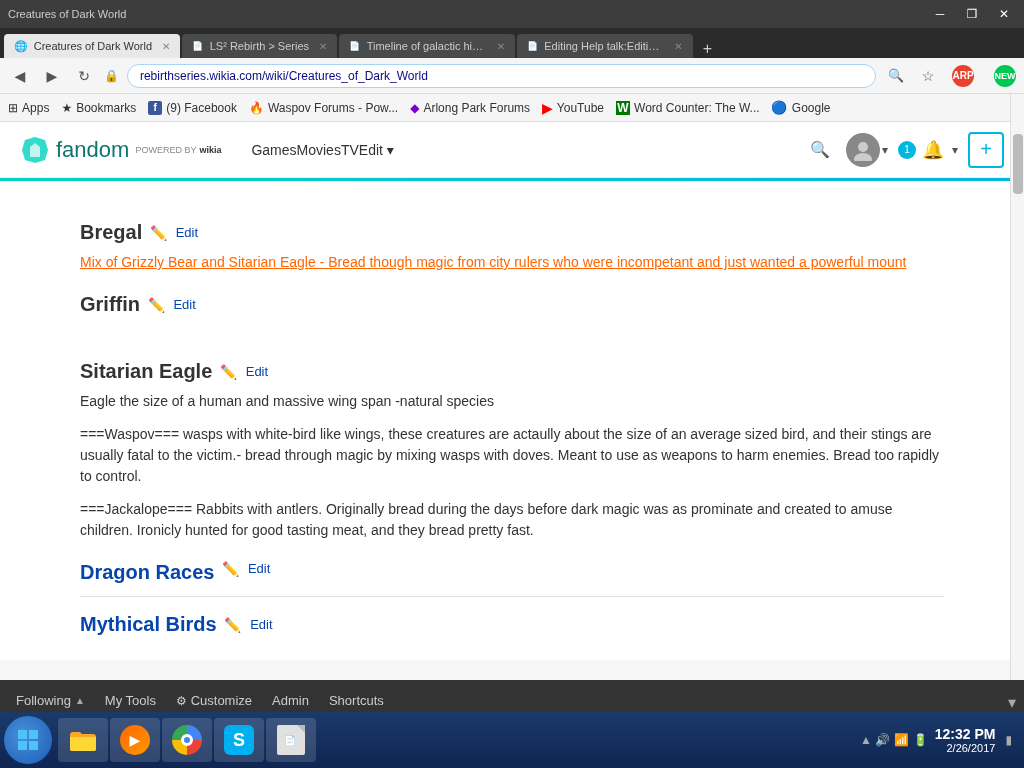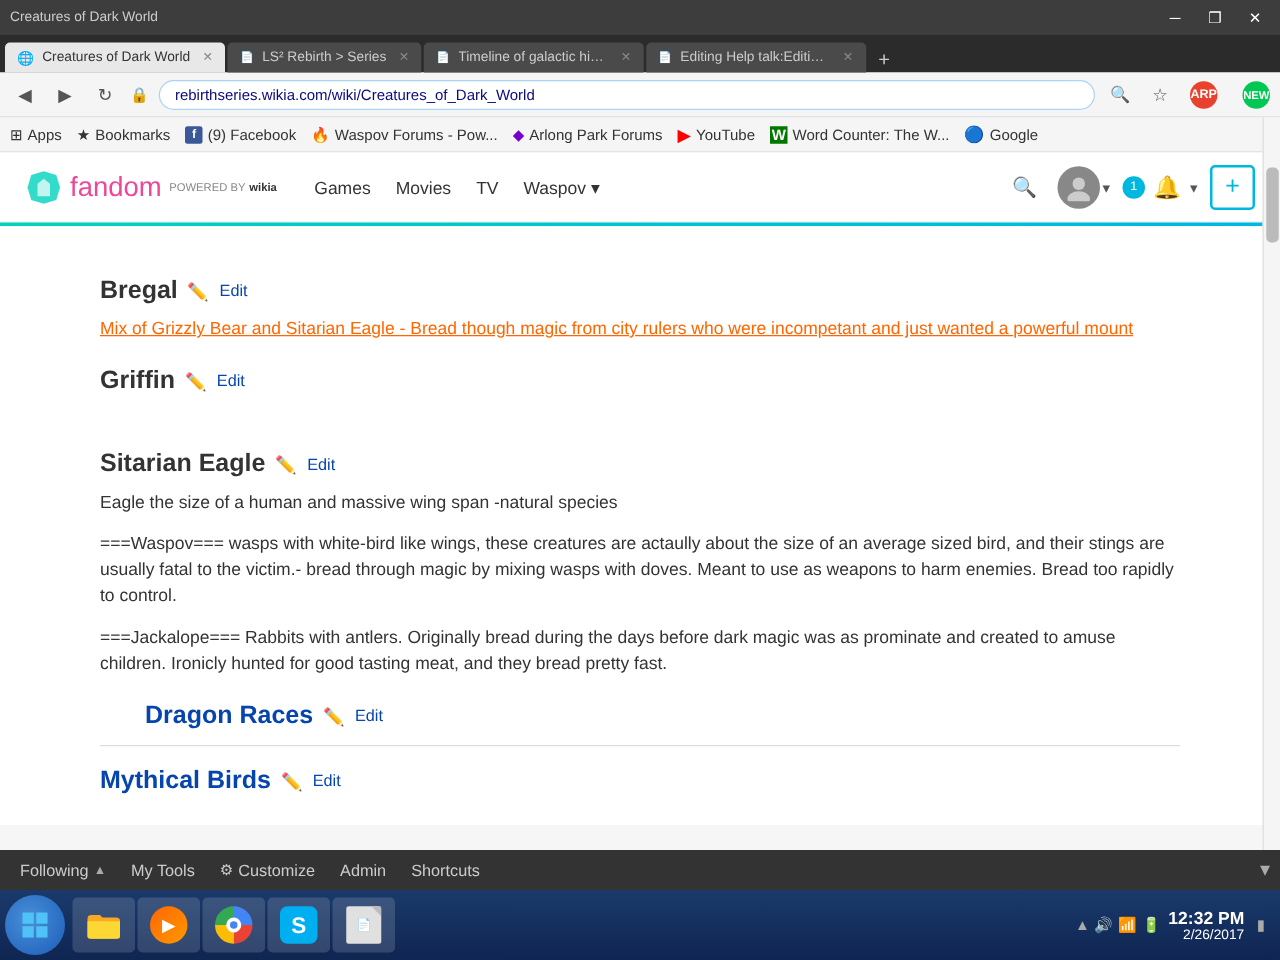--- a/index.html
+++ b/index.html
@@ -99,21 +99,21 @@
       gap: 20px;
     }
     .fandom-logo {
       display: flex; align-items: center; gap: 6px;
     }
     .powered-by {
       font-size: 9px; color: #888; display: flex; align-items: center; gap: 3px;
     }
     .wikia-text { font-weight: bold; color: #333; }
     .fandom-nav {
-      display: flex; align-items: center; gap: 20px; margin-left: 10px;
+      display: flex; align-items: center; margin-left: 10px;
       flex: 1;
     }
     .nav-link {
       font-size: 14px; color: #333; cursor: pointer; text-decoration: none;
     }
     .nav-link-dropdown {
       display: flex; align-items: center; gap: 3px;
     }
     .header-icons {
       display: flex; align-items: center; gap: 10px;
@@ -167,21 +167,21 @@
     }
     .section-heading a {
       font-size: 13px; font-weight: normal; color: #0645ad; text-decoration: none;
     }
     .dragon-races-heading {
       color: #0645ad;
       font-size: 20px;
       font-weight: bold;
       margin-top: 20px;
       margin-bottom: 4px;
-      display: flex; align-items: center; gap: 8px; margin-left: 36px;
+      display: flex; align-items: flex-start; gap: 8px;
     }
     .mythical-birds-heading {
       color: #0645ad;
       font-size: 20px;
       font-weight: bold;
       margin-top: 16px;
       margin-bottom: 4px;
       display: flex; align-items: center; gap: 8px;
     }
     .pencil-icon { font-size: 14px; }
@@ -220,21 +220,21 @@
 
     
     .wiki-toolbar {
       position: absolute;
       bottom: 56px;
       left: 0;
       right: 0;
       height: 32px;
       background: #333;
       display: flex;
-      align-items: center;
+      align-items: flex-end;
       padding: 0 8px;
       gap: 4px;
       font-size: 13px;
       color: #ccc;
     }
     .toolbar-item {
       display: flex; align-items: center; gap: 4px;
       cursor: pointer; padding: 4px 8px;
       border-radius: 3px;
     }
@@ -394,31 +394,31 @@
     <span>Google</span>
   </div>
 </div>
 
 <div class="fandom-header">
   <div class="fandom-logo">
     <svg width="30" height="30" viewBox="0 0 30 30">
       <path d="M5 5 L15 2 L25 5 L28 15 L25 25 L15 28 L5 25 L2 15 Z" fill="#00d2be" opacity="0.8"></path>
       <path d="M10 12 L15 8 L20 12 L20 22 L10 22 Z" fill="white" opacity="0.7"></path>
     </svg>
-    <span style="font-size:22px;color:#ec4899;font-weight:300;">fandom</span>
+    <span style="font-size:22px;color:#0f766e;font-weight:300;">fandom</span>
     <div class="powered-by">
       <span>POWERED BY</span>
       <span class="wikia-text">wikia</span>
     </div>
   </div>
   <div class="fandom-nav">
     <a class="nav-link">Games</a>
     <a class="nav-link">Movies</a>
     <a class="nav-link">TV</a>
-    <a class="nav-link nav-link-dropdown">Waspov ▾</a>
+    <a class="nav-link nav-link-dropdown">Edit ▾</a>
   </div>
   <div class="header-icons">
     <button class="icon-btn">🔍</button>
     <div style="display:flex;align-items:center;gap:2px;">
       <div class="user-avatar">
         <svg width="22" height="22" viewBox="0 0 22 22">
           <circle cx="11" cy="8" r="5" fill="#ccc"></circle>
           <ellipse cx="11" cy="20" rx="9" ry="6" fill="#ccc"></ellipse>
         </svg>
       </div>

